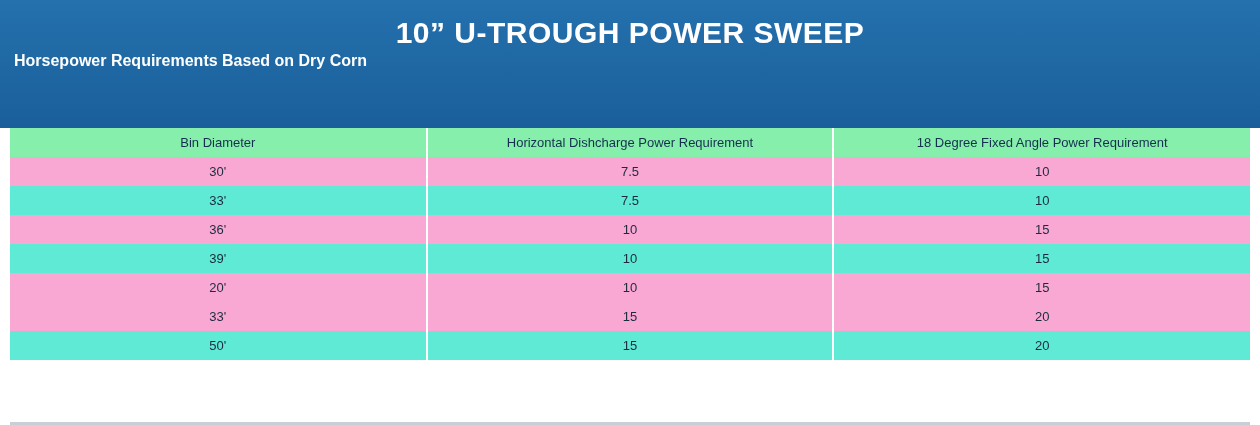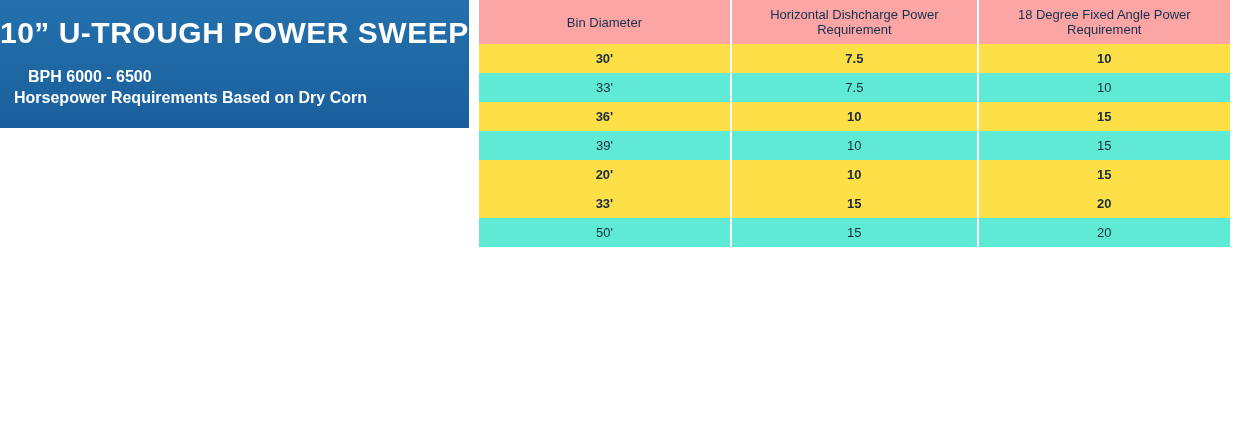--- a/index.html
+++ b/index.html
@@ -11,21 +11,21 @@
     width: 1260px;
     height: 425px;
     font-family: "Liberation Sans", sans-serif;
     overflow: hidden;
   }
   .spec-card {
     width: 1260px;
     height: 425px;
     box-sizing: border-box;
     display: flex;
-    flex-direction: row;
+    flex-direction: column;
     background: #ffffff;
   }
   .header {
     background: #1d67a3;
     background: linear-gradient(to bottom, #2471ad 0%, #1a5f9b 100%);
     color: #ffffff;
     padding: 8px 0 10px 0;
     position: relative;
     height: 128px;
     box-sizing: border-box;
@@ -57,21 +57,21 @@
     padding: 0 10px 8px 10px;
     box-sizing: border-box;
     background: #ffffff;
   }
   table.spec-table {
     width: 100%;
     border-collapse: collapse;
     table-layout: fixed;
   }
   table.spec-table th {
-    background: #fca5a5;
+    background: #86efac;
     color: #15304e;
     font-size: 13px;
     font-weight: normal;
     text-align: center;
     padding: 7px 4px;
     border-right: 2px solid #ffffff;
     height: 27px;
     box-sizing: border-box;
   }
   table.spec-table th:last-child {
@@ -83,40 +83,38 @@
     text-align: center;
     padding: 6px 4px;
     height: 29px;
     box-sizing: border-box;
     border-right: 2px solid #ffffff;
   }
   table.spec-table td:last-child {
     border-right: none;
   }
   table.spec-table tr.row-odd td {
-    background: #fde047;
-    font-weight: bold;
+    background: #f9a8d4;
   }
   table.spec-table tr.row-even td {
     background: #5eead4;
   }
   .bottom-rule {
     height: 3px;
     background: #c9cfd6;
     margin: 0 10px;
   }
 </style>
 </head>
 <body>
 
 <div class="spec-card">
 
   <div class="header">
     <div class="header-title">10” U-TROUGH POWER SWEEP</div>
-    <div class="header-sub">BPH 6000 - 6500</div>
     <div class="header-sub2">Horsepower Requirements Based on Dry Corn</div>
   </div>
 
   <div class="table-wrap">
     <table class="spec-table">
       <thead>
         <tr>
           <th style="width:33.6%">Bin Diameter</th>
           <th style="width:32.8%">Horizontal Dishcharge Power Requirement</th>
           <th style="width:33.6%">18 Degree Fixed Angle Power Requirement</th>

